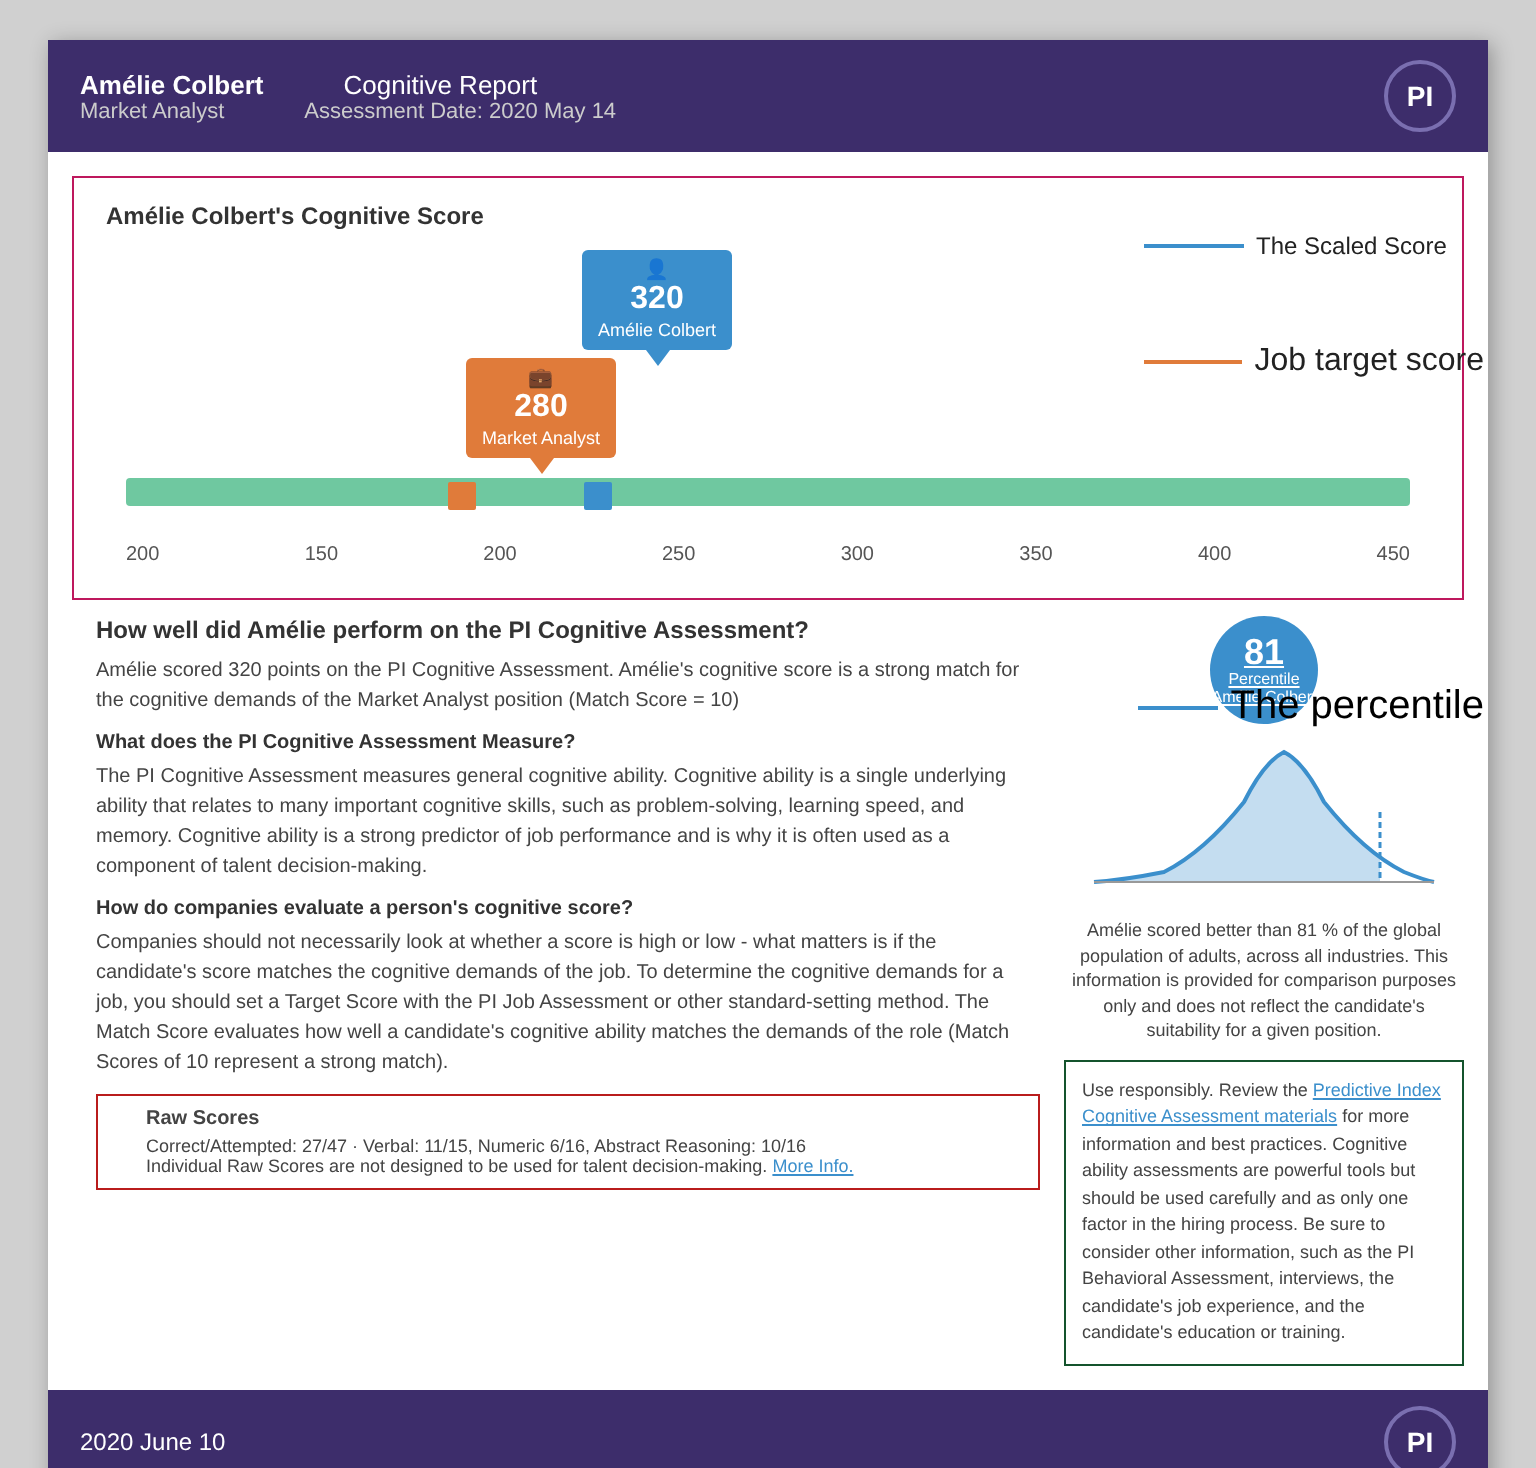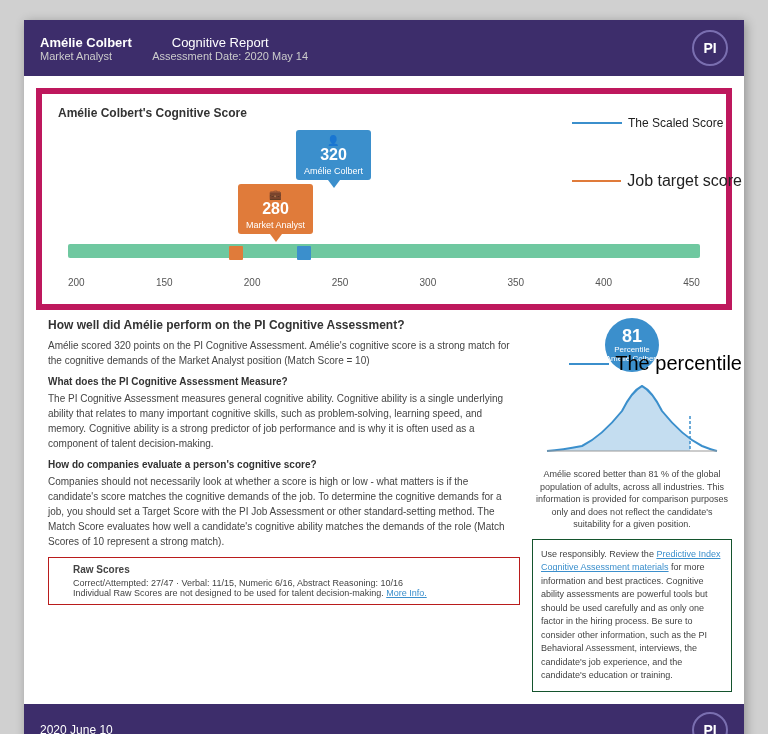--- a/index.html
+++ b/index.html
@@ -37,21 +37,21 @@
     .pi-logo {
       width: 36px; height: 36px;
       border: 2px solid #7a6fb0;
       border-radius: 50%;
       display: flex; align-items: center; justify-content: center;
       font-weight: bold; font-size: 14px; color: white;
     }
     
     .score-section {
       margin: 12px;
-      border: 6px solid #be185d;
+      border: 1px solid #be185d;
       padding: 12px 16px 16px;
       position: relative;
     }
     .score-title { font-size: 12px; font-weight: bold; color: #333; margin-bottom: 8px; }
     .chart-area {
       position: relative;
       height: 160px;
       margin: 0 10px;
     }
     
@@ -177,20 +177,21 @@
       color: white;
       width: 54px;
       height: 54px;
       border-radius: 50%;
       display: flex;
       flex-direction: column;
       align-items: center;
       justify-content: center;
       margin: 0 auto 4px;
       font-size: 9px;
+      text-decoration: underline;
     }
     .percentile-num { font-size: 18px; font-weight: bold; line-height: 1; }
     
     .bell-container {
       margin-top: 4px;
       position: relative;
     }
     .percentile-text { font-size: 9px; color: #444; line-height: 1.4; margin-top: 8px; }
     
     .responsible-box {

